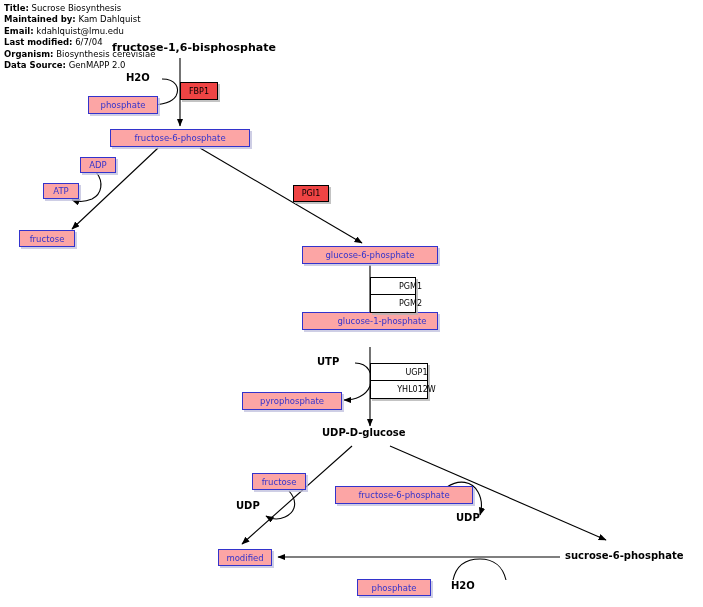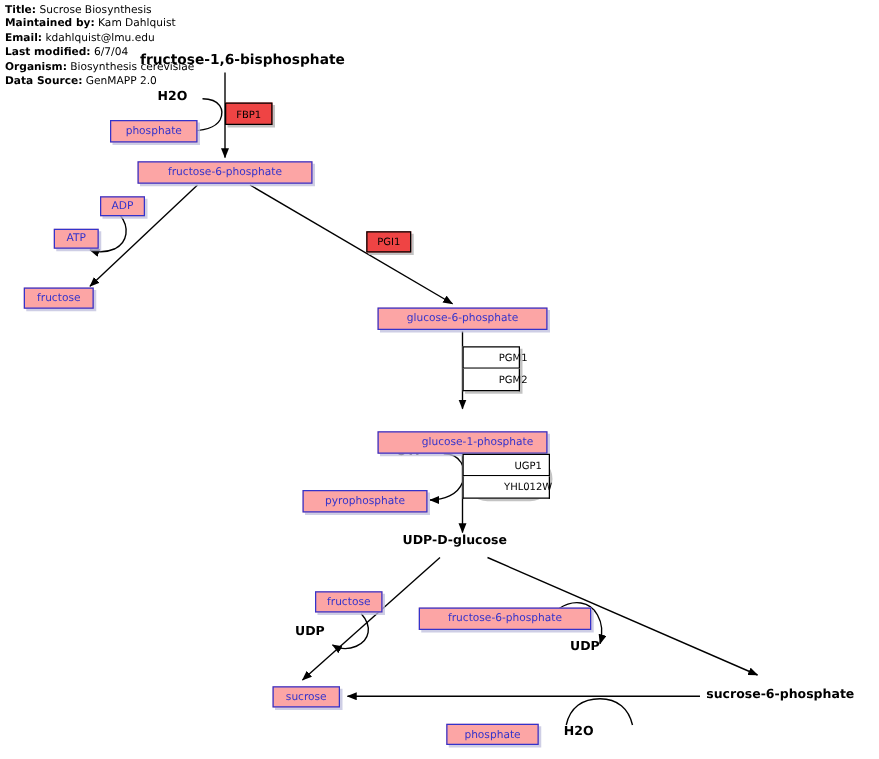--- a/index.html
+++ b/index.html
@@ -166,38 +166,38 @@
   </div>
 
   <div class="node" style="left:19px;top:230px;width:56px;height:17px;">
     <span>fructose</span>
   </div>
 
   <div class="node" style="left:302px;top:246px;width:136px;height:18px;">
     <span>glucose-6-phosphate</span>
   </div>
 
-  <div class="node" style="left:302px;top:345px;width:136px;height:18px;padding-left:24px;">
+  <div class="node" style="left:302px;top:312px;width:136px;height:18px;padding-left:24px;">
     <span>glucose-1-phosphate</span>
   </div>
 
   <div class="node" style="left:242px;top:392px;width:100px;height:18px;">
     <span>pyrophosphate</span>
   </div>
 
   <div class="node" style="left:252px;top:473px;width:54px;height:17px;">
     <span>fructose</span>
   </div>
 
   <div class="node" style="left:335px;top:486px;width:138px;height:18px;">
     <span>fructose-6-phosphate</span>
   </div>
 
   <div class="node" style="left:218px;top:549px;width:54px;height:17px;">
-    <span>sucrose</span>
+    <span>modified</span>
   </div>
 
   <div class="node" style="left:357px;top:579px;width:74px;height:17px;">
     <span>phosphate</span>
   </div>
 
   <div class="gene" style="left:180px;top:82px;width:38px;height:18px;">
     <span>FBP1</span>
   </div>
 
@@ -207,21 +207,21 @@
 
   <div class="gene-stack" style="left:370px;top:277px;width:46px;">
     <div class="gcell" style="height:18px;">
       <span>PGM1</span>
     </div>
     <div class="gcell" style="height:18px;">
       <span>PGM2</span>
     </div>
   </div>
 
-  <div class="gene-stack" style="left:370px;top:363px;width:70px;border-radius:18px;">
+  <div class="gene-stack" style="left:370px;top:363px;width:58px;">
     <div class="gcell" style="height:18px;">
       <span>UGP1</span>
     </div>
     <div class="gcell" style="height:18px;">
       <span>YHL012W</span>
     </div>
   </div>
 
 </div>
 

